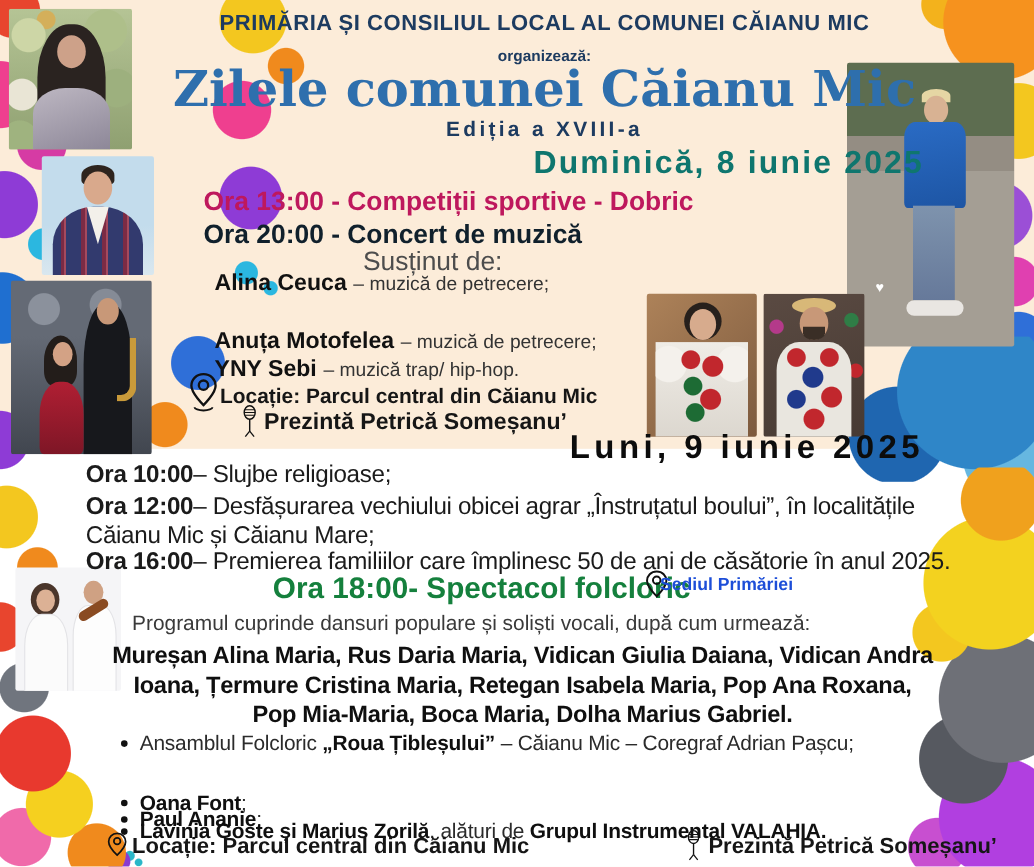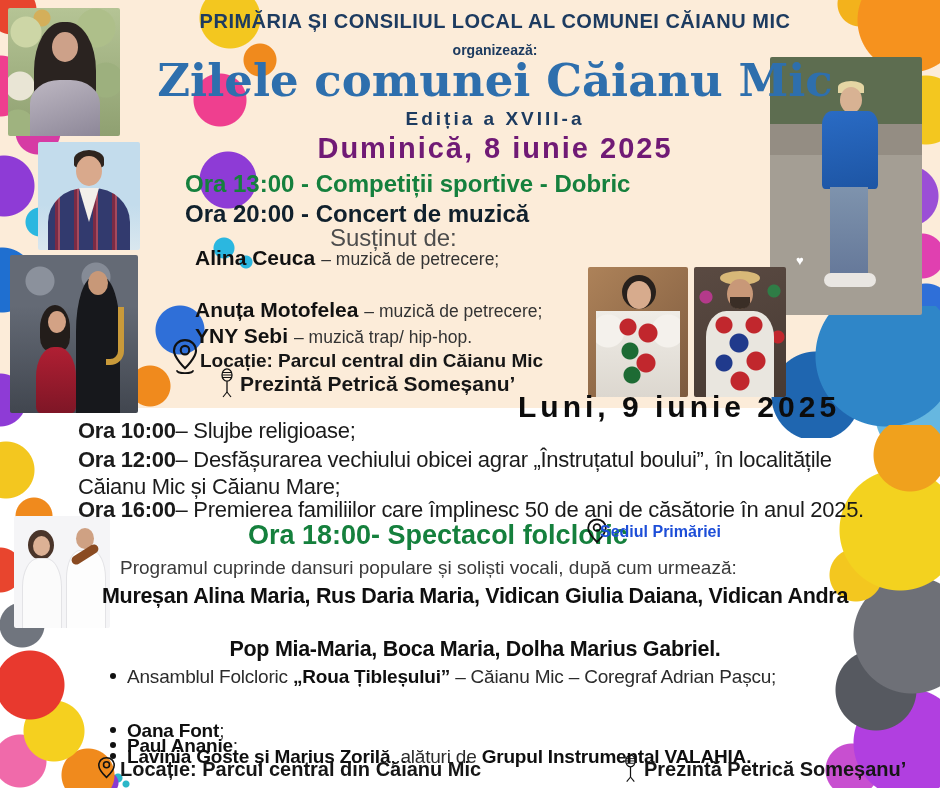--- a/index.html
+++ b/index.html
@@ -12,22 +12,22 @@
   .txt{position:absolute;z-index:3;white-space:nowrap;}
   .wrap{white-space:normal;}
   
   .organizer{left:150px;top:10px;width:690px;text-align:center;font-weight:700;font-size:20px;
              letter-spacing:.5px;color:var(--navy,#1d3b60);}
   .organizes{left:150px;top:42px;width:690px;text-align:center;font-weight:700;font-size:14px;color:var(--navy,#1d3b60);}
   .title{left:150px;top:54px;width:690px;text-align:center;font-family:"DejaVu Serif",serif;
          font-weight:700;font-size:45px;color:var(--blue,#2e6fad);}
   .edition{left:150px;top:108px;width:690px;text-align:center;font-weight:700;font-size:19px;
            letter-spacing:3px;color:var(--navy,#1d3b60);}
-  .sunday-date{left:150px;top:132px;width:690px;text-align:center;font-weight:700;font-size:29px;letter-spacing:2px;color:#701a75;}
-  .event1{left:185px;top:170px;font-weight:700;font-size:24px;color:#15803d;}
+  .sunday-date{left:150px;top:132px;width:690px;text-align:right;font-weight:700;font-size:29px;letter-spacing:2px;color:#0f766e;}
+  .event1{left:185px;top:170px;font-weight:700;font-size:24px;color:#be185d;}
   .event2{left:185px;top:200px;font-weight:700;font-size:24px;color:#10202c;}
   .supported{left:330px;top:224px;font-size:24px;color:#4d4d4d;}
   .perf{font-size:17.5px;color:#333;}
   .perf b{font-size:21px;color:#111;margin-right:6px;}
   .p1{left:195px;top:246px;} .p2{left:195px;top:272px;} .p3{left:195px;top:298px;} .p4{left:195px;top:324px;}
   .sun-loc{left:200px;top:350px;font-weight:700;font-size:19px;}
   .sun-pres{left:240px;top:372px;font-weight:700;font-size:21px;}
   .monday-date{left:518px;top:390px;font-weight:700;font-size:30px;letter-spacing:4px;color:#0c0c0c;}
   
   .sched{left:78px;width:800px;font-size:22px;letter-spacing:-.3px;color:#1b1b1b;}
@@ -290,20 +290,21 @@
     <svg width="24" height="30" viewBox="0 0 24 30">
         <path d="M12 1.5 C6.8 1.5 3.2 5.3 3.2 10 C3.2 15.5 12 24 12 24 C12 24 20.8 15.5 20.8 10 C20.8 5.3 17.2 1.5 12 1.5 Z" fill="none" stroke="#111" stroke-width="1.8"></path>
         <circle cx="12" cy="9.5" r="3.4" fill="none" stroke="#111" stroke-width="1.8"></circle>
       </svg>
   </div>
   <div class="txt show-loc">Sediul Primăriei</div>
 
   <div class="txt intro">Programul cuprinde dansuri populare și soliști vocali, după cum urmează:</div>
 
   <div class="txt soloists n1">Mureșan Alina Maria,  Rus Daria Maria,  Vidican Giulia Daiana, Vidican Andra</div>
+  <div class="txt soloists n2">Ioana, Țermure Cristina Maria, Retegan Isabela Maria, Pop Ana Roxana,</div>
   <div class="txt soloists n3">Pop Mia-Maria, Boca Maria, Dolha Marius Gabriel.</div>
 
   <div class="txt bullet b1"><span class="dot"></span><span><span>Ansamblul Folcloric </span><span class="seg-b">„Roua Țibleșului”</span><span> – Căianu Mic – Coregraf Adrian Pașcu;</span></span></div>
   <div class="txt bullet b2"><span class="dot"></span><span><span class="seg-b">Paul Ananie</span><span>;</span></span></div>
   <div class="txt bullet b3"><span class="dot"></span><span><span class="seg-b">Oana Font</span><span>;</span></span></div>
   <div class="txt bullet b4"><span class="dot"></span><span><span class="seg-b">Lavinia Goste și Marius Zorilă</span><span>, alături de </span><span class="seg-b">Grupul Instrumental VALAHIA.</span></span></div>
 
   <div class="icon" style="left:96px;top:756px;">
     <svg width="21" height="27" viewBox="0 0 24 30">
         <path d="M12 1.5 C6.8 1.5 3.2 5.3 3.2 10 C3.2 15.5 12 24 12 24 C12 24 20.8 15.5 20.8 10 C20.8 5.3 17.2 1.5 12 1.5 Z" fill="none" stroke="#111" stroke-width="1.8"></path>

